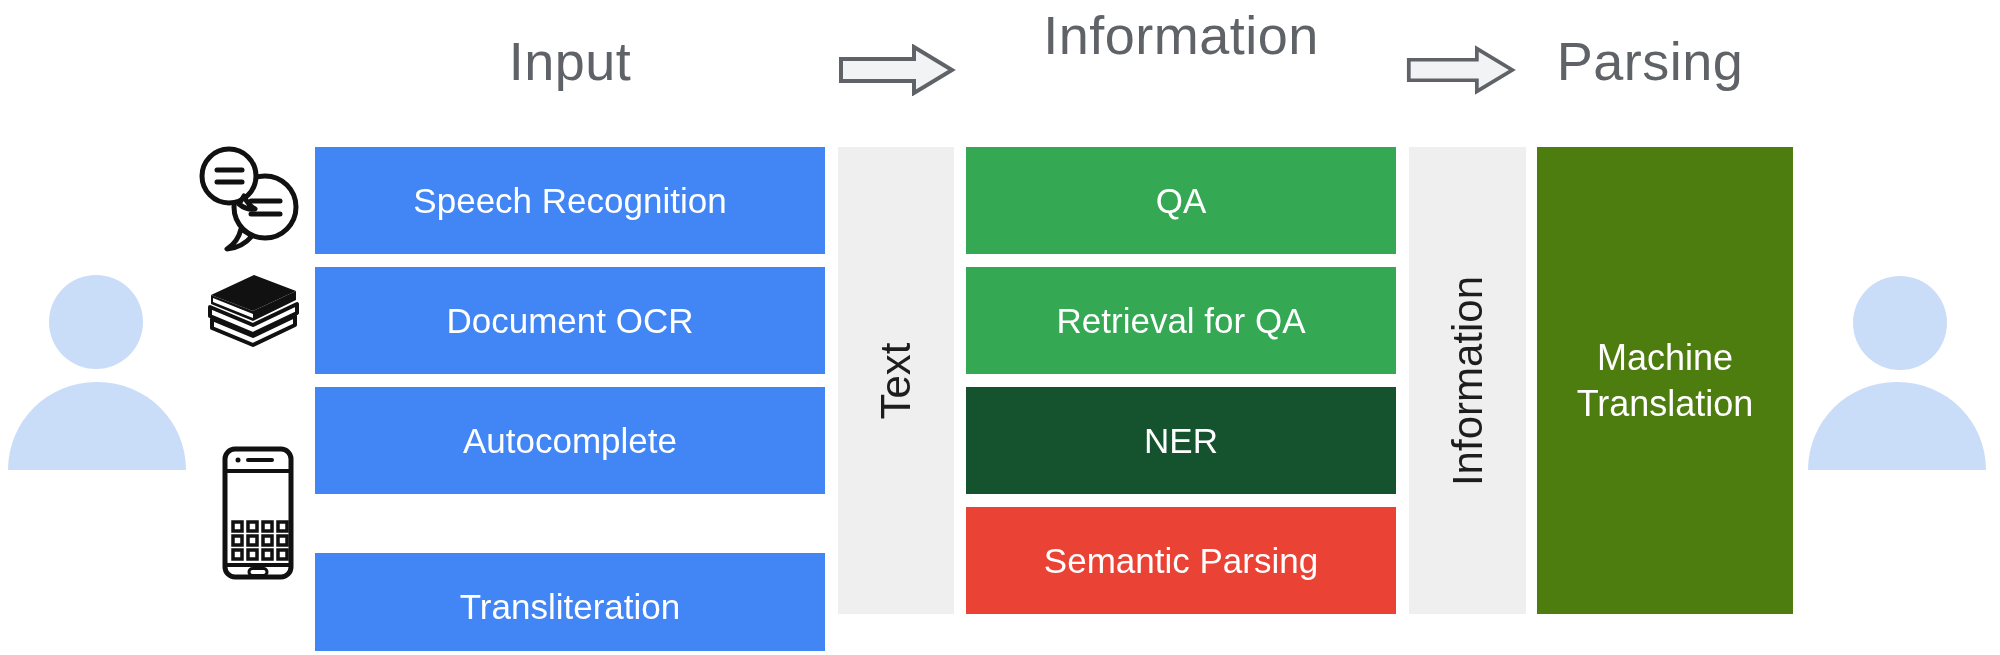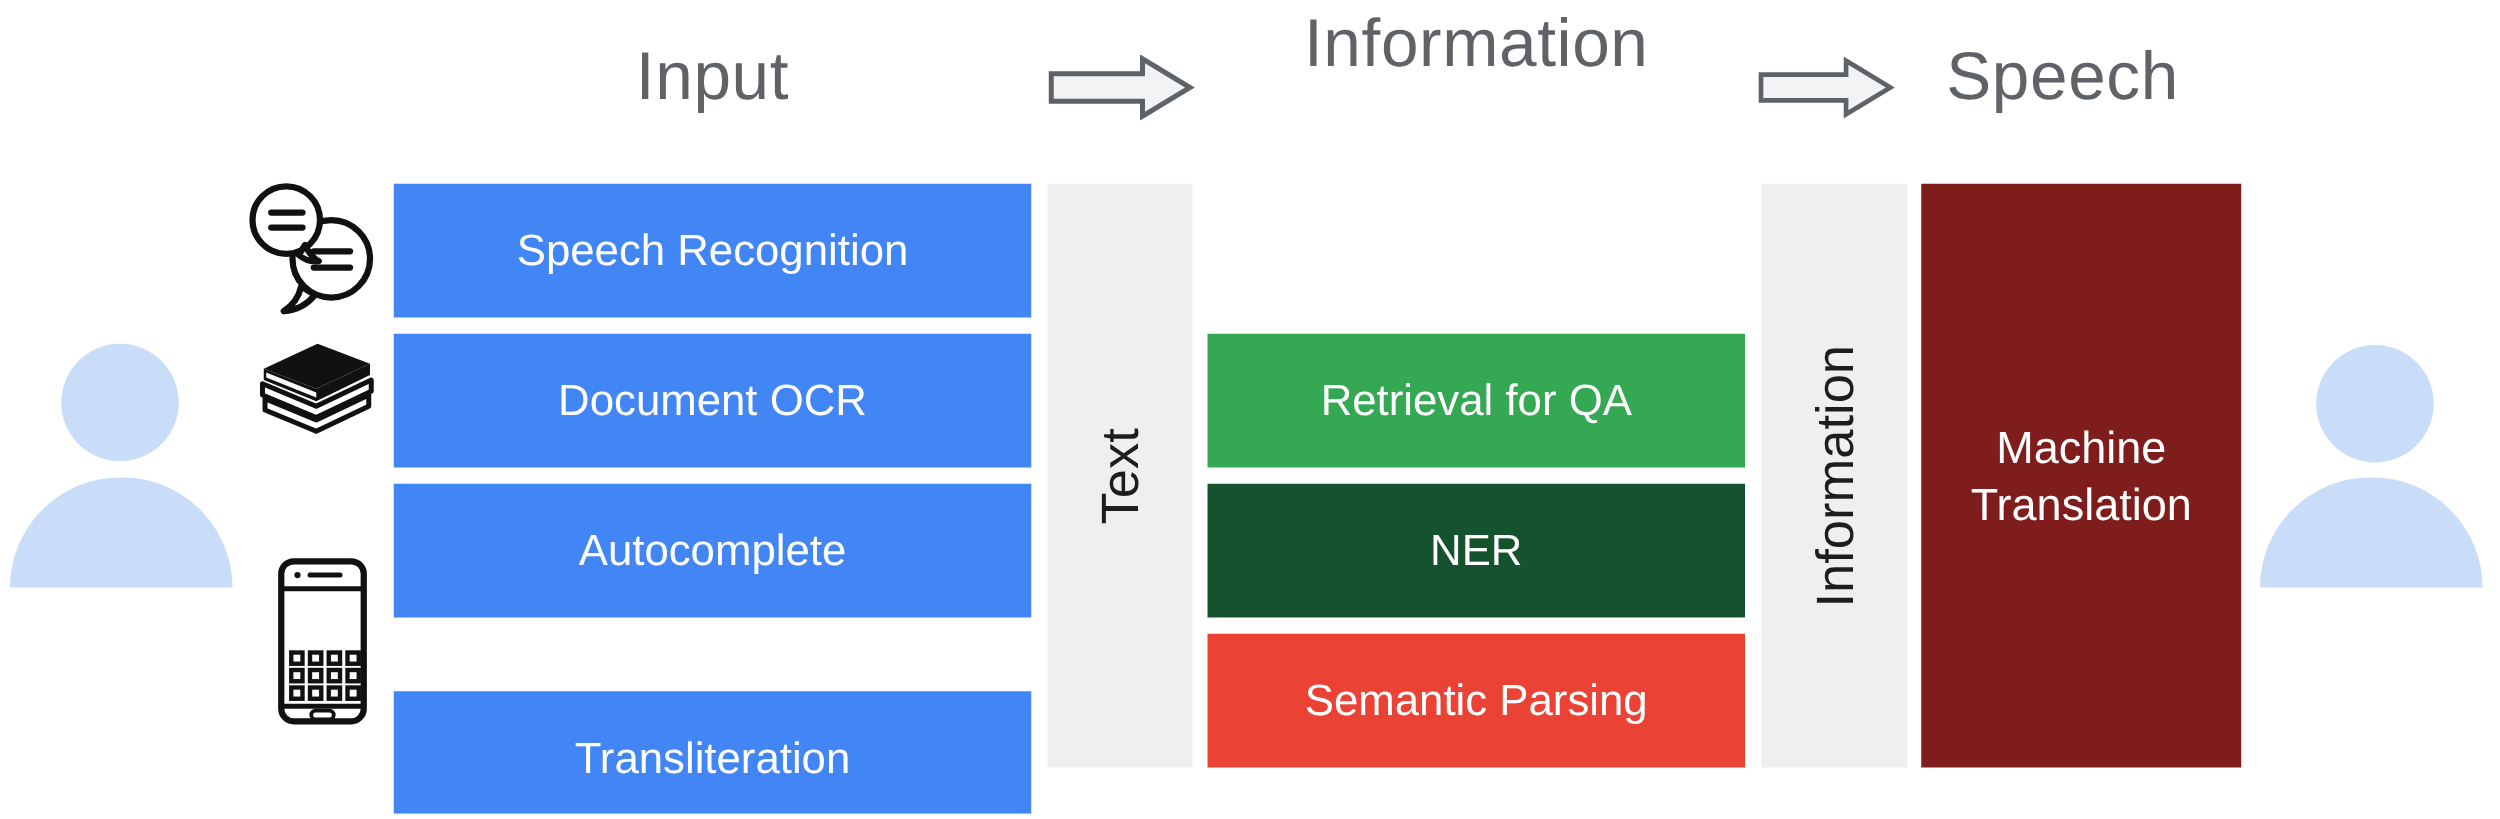--- a/index.html
+++ b/index.html
@@ -38,21 +38,21 @@
 <body>
 
 <div class="canvas">
 
   <div class="hdr" style="left:315px;top:28px;width:510px;">Input</div>
 
   <div class="hdr" style="left:966px;top:2px;width:430px;">
     <div>Information</div>
   </div>
 
-  <div class="hdr" style="left:1510px;top:28px;width:280px;">Speech</div>
+  <div class="hdr" style="left:1510px;top:28px;width:280px;">Parsing</div>
 
   <div class="icon" style="left:838px;top:44px;">
     <svg width="118" height="52" viewBox="0 0 118 52">
       <polygon points="3,15 76,15 76,3 114,26 76,49 76,37 3,37" fill="#f1f3f4" stroke="#5f6368" stroke-width="4" stroke-linejoin="miter"></polygon>
     </svg>
   </div>
   <div class="icon" style="left:1406px;top:44px;">
     <svg width="110" height="52" viewBox="0 0 118 52">
       <polygon points="3,15 76,15 76,3 114,26 76,49 76,37 3,37" fill="#f1f3f4" stroke="#5f6368" stroke-width="4" stroke-linejoin="miter"></polygon>
     </svg>
@@ -115,29 +115,30 @@
 
   <div class="box input-box" style="top:147px;">Speech Recognition</div>
   <div class="box input-box" style="top:267px;">Document OCR</div>
   <div class="box input-box" style="top:387px;">Autocomplete</div>
   <div class="box input-box" style="top:507px;margin-top:46px;">Transliteration</div>
 
   <div class="connector" style="left:838px;width:116px;">
     <span class="vlabel">Text</span>
   </div>
 
+  <div class="box access-box" style="top: 147px; background: rgb(52, 168, 83);">QA</div>
   <div class="box access-box" style="top: 267px; background: rgb(52, 168, 83);">Retrieval for QA</div>
   <div class="box access-box" style="top: 387px; background: #14532d;">NER</div>
   <div class="box access-box" style="top: 507px; background: rgb(234, 67, 53);">Semantic Parsing</div>
 
   <div class="connector" style="left:1409px;width:117px;">
     <span class="vlabel">Information</span>
   </div>
 
-  <div class="mt-box" style="background: #7f1d1d;">
+  <div class="mt-box" style="background: #4d7c0f;">
     <div>Machine</div>
     <div>Translation</div>
   </div>
 
   <div class="person-head" style="left:1853px;top:276px;"></div>
   <div class="person-body" style="left:1808px;top:382px;"></div>
 
 </div>
 
 </body></html>

